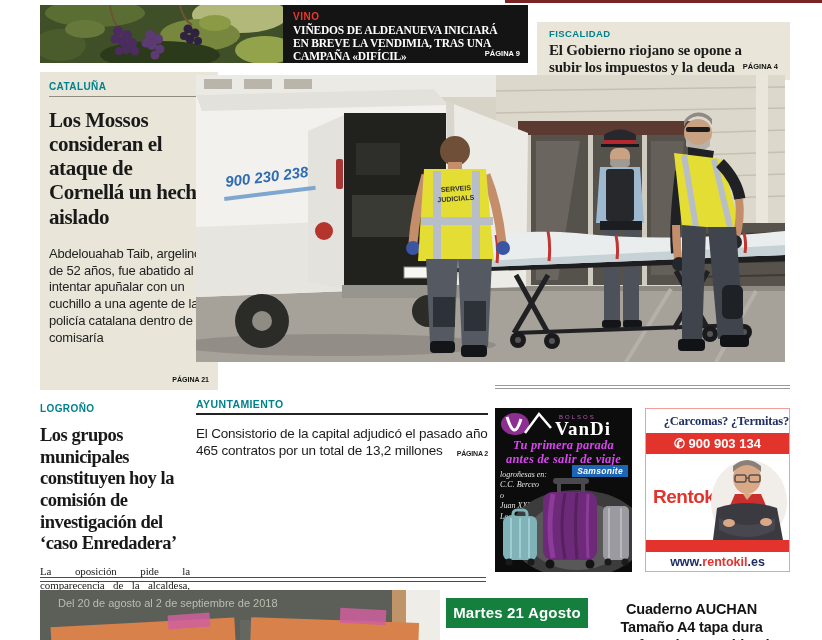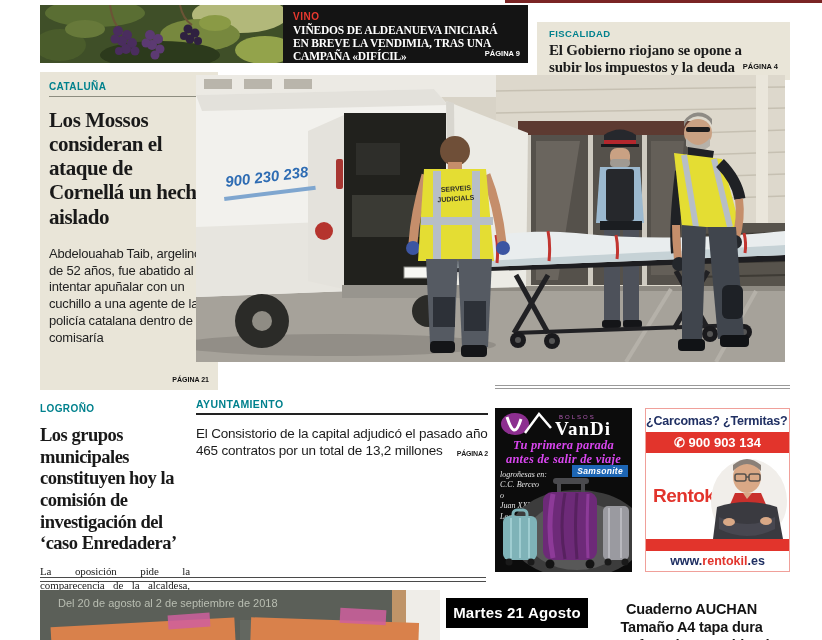--- a/index.html
+++ b/index.html
@@ -73,33 +73,33 @@
   .vandi-visit{position:absolute;left:5px;top:62px;width:58px;
                font-family:"Liberation Serif",serif;font-style:italic;font-size:8px;
                line-height:1.3;color:#e6e6e6;}
   .vandi-samsonite{position:absolute;right:4px;top:57px;background:#1d66b5;color:#fff;
                    font-style:italic;font-weight:bold;font-size:8.5px;padding:1px 5px;letter-spacing:.3px;}
   .vandi-luggage{position:absolute;right:0;bottom:0;}
 
   
   .rentokil{left:645px;top:408px;width:145px;height:164px;background:#fff;
             border:1px solid #f0a09a;box-sizing:border-box;overflow:hidden;}
-  .r-head{margin-top:5px;text-align:left;color:#203063;font-weight:bold;font-size:12.5px;letter-spacing:-0.2px;}
+  .r-head{margin-top:5px;text-align:right;color:#203063;font-weight:bold;font-size:12.5px;letter-spacing:-0.2px;font-family:Liberation Serif, serif;}
   .r-phoneband{margin-top:4px;background:#e2342c;color:#fff;height:21px;line-height:21px;
                text-align:center;font-weight:bold;font-size:13px;}
   .r-mid{position:relative;height:86px;}
   .r-brand{position:absolute;left:7px;top:32px;color:#e2342c;font-weight:bold;font-size:19px;letter-spacing:-0.5px;}
   .r-man{position:absolute;right:2px;top:0;}
   .r-band2{background:#e2342c;height:12px;}
   .r-footer{text-align:center;font-weight:bold;font-size:12.5px;padding-top:3px;}
   .navy{color:#203063;} .rred{color:#e2342c;}
 
   
   .promo{left:40px;top:590px;width:400px;height:50px;overflow:hidden;}
-  .date-badge{left:446px;top:598px;width:142px;height:30px;background:#000000;color:#fff;
+  .date-badge{left:446px;top:598px;width:142px;height:30px;background:#15803d;color:#fff;
               font-weight:bold;font-size:15px;text-align:center;line-height:30px;letter-spacing:.2px;}
   .auchan{left:593px;top:600px;width:197px;height:40px;overflow:hidden;text-align:center;
           font-weight:bold;font-size:14.5px;color:#141414;line-height:18px;letter-spacing:-0.2px;}
 </style>
 </head>
 <body>
 
 <div class="page">
 
   <div class="abs top-edge-rule"></div>

